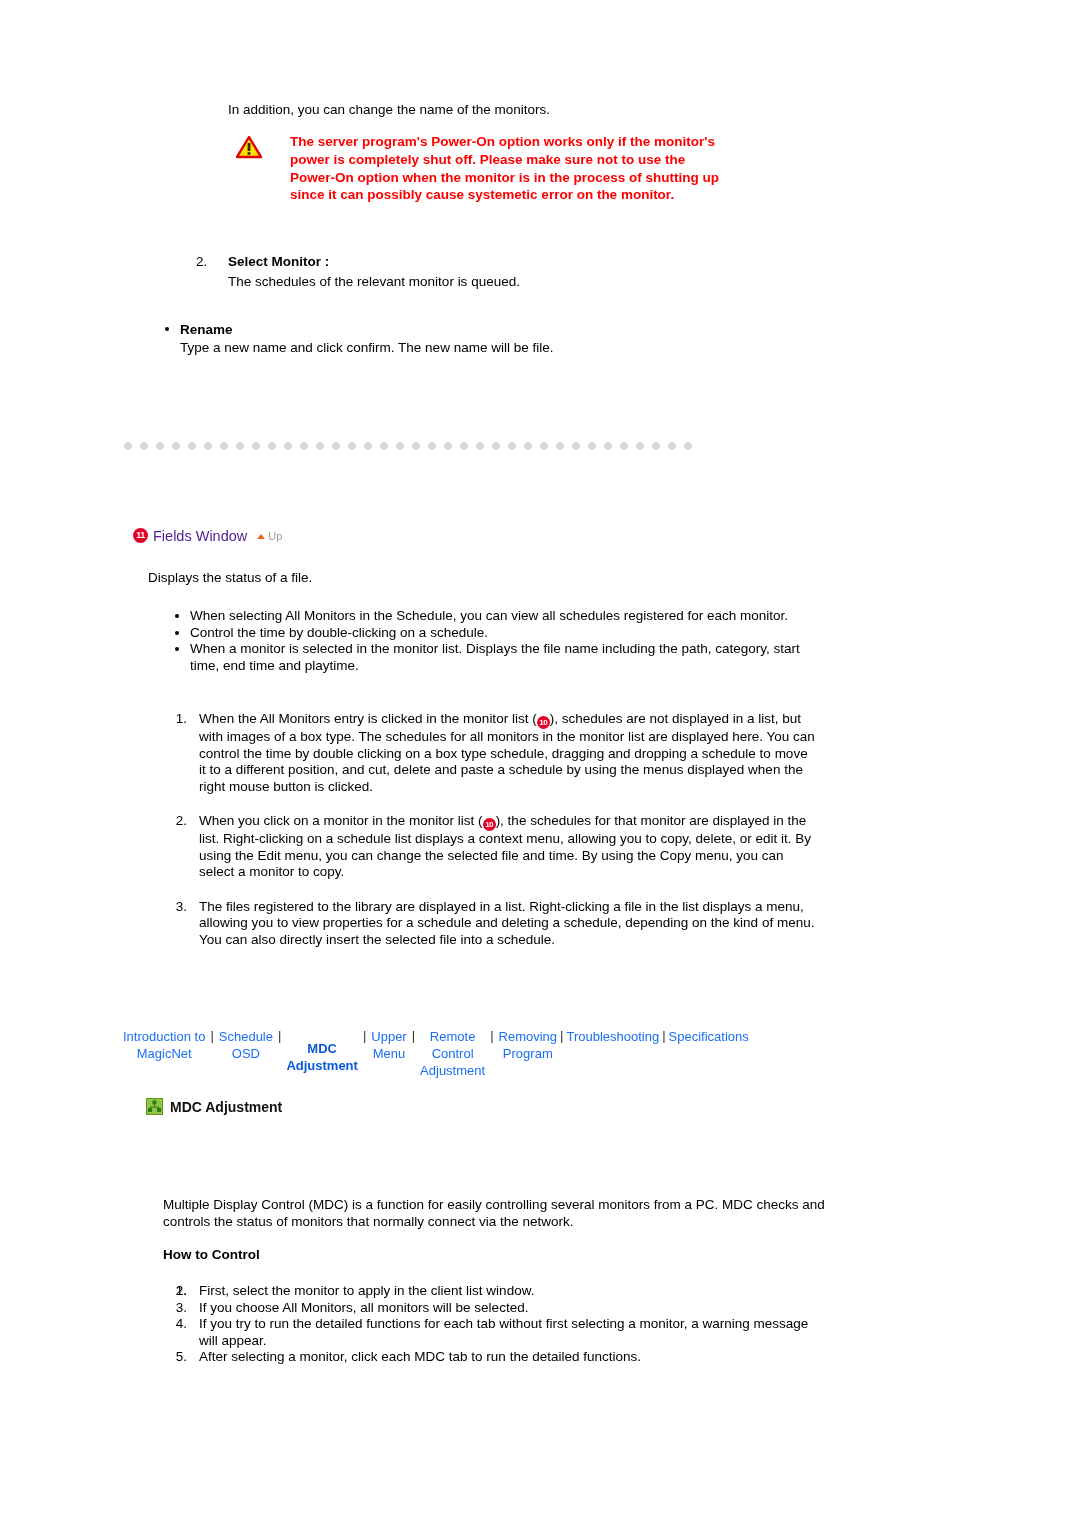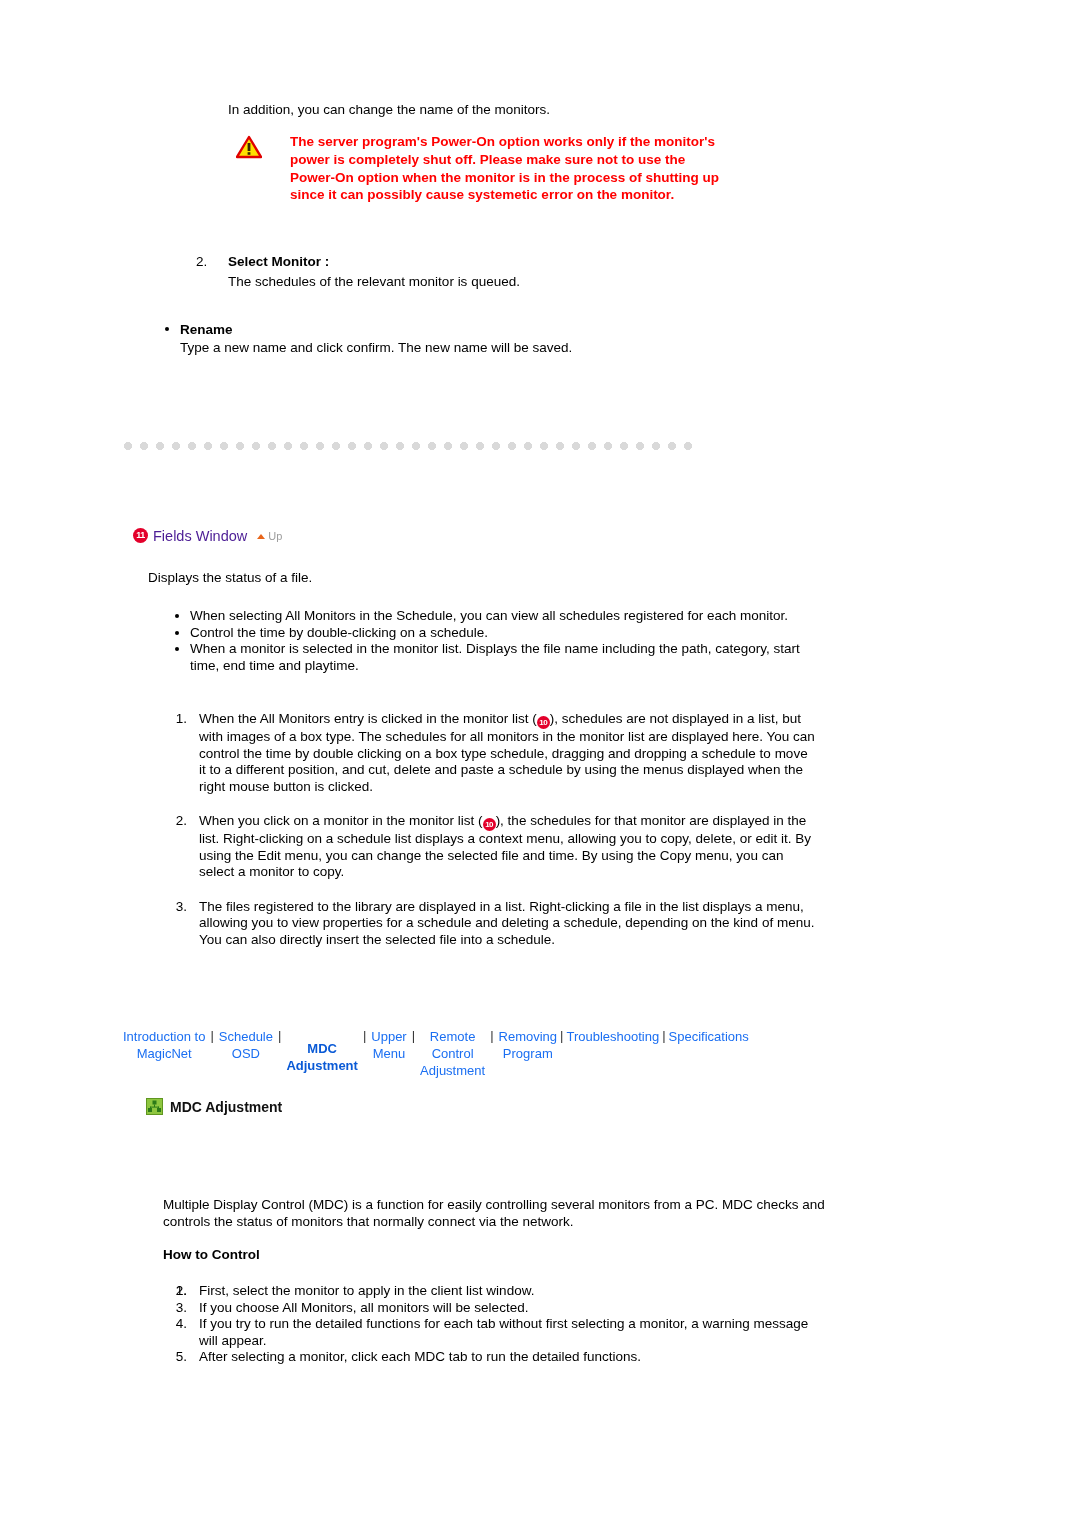--- a/index.html
+++ b/index.html
@@ -327,21 +327,21 @@
 
   <div class="sel-mon">
     <span class="num">2.</span>
     <span class="title">Select Monitor :</span>
     <span class="desc">The schedules of the relevant monitor is queued.</span>
   </div>
 
   <div class="rename-block">
     <span class="bullet"></span>
     <span class="title">Rename</span>
-    <span class="desc">Type a new name and click confirm. The new name will be saved.</span>
+    <span class="desc">Type a new name and click confirm. The new name will be file.</span>
   </div>
 
   <div class="dotted-divider"></div>
 
   <div class="fields-heading">
     <span class="badge-num">11</span>
     <span class="label">Fields Window</span>
     <a class="up-link" href="#">
       <span class="up-arrow"></span>
       <span>Up</span>

